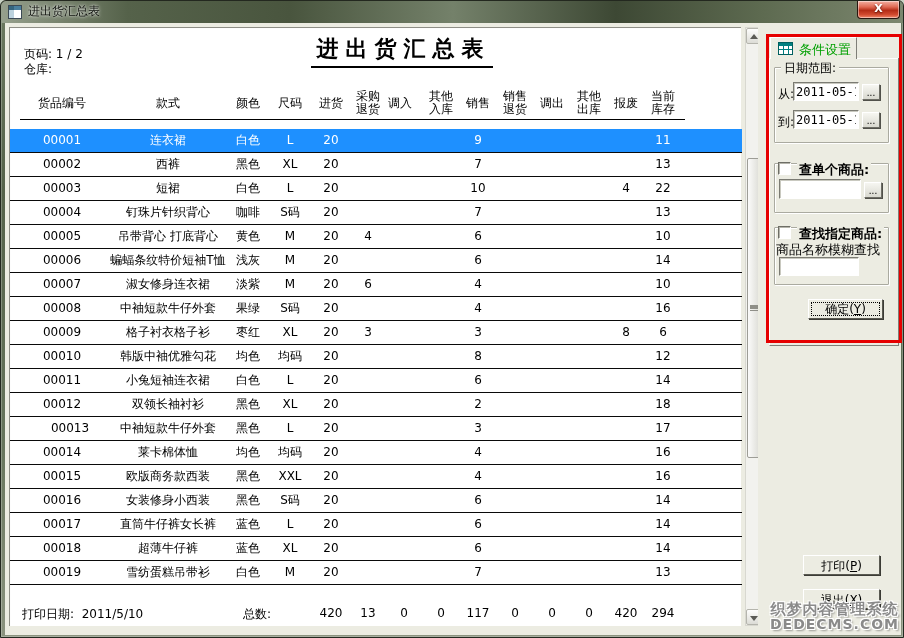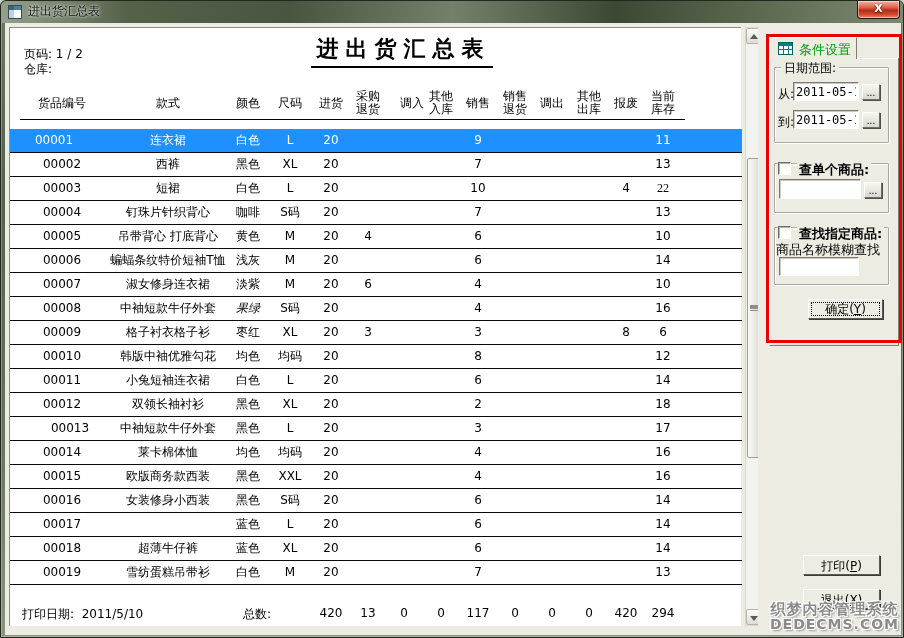--- a/index.html
+++ b/index.html
@@ -126,21 +126,21 @@
           <div class="hline" style="left: 81px; width: 154px;"></div>
           <div class="hcell" style="left: 216px; width: 44px;">颜色</div>
           <div class="hline" style="left: 214px; width: 48px;"></div>
           <div class="hcell" style="left: 260px; width: 40px;">尺码</div>
           <div class="hline" style="left: 258px; width: 44px;"></div>
           <div class="hcell" style="left: 303px; width: 36px;">进货</div>
           <div class="hline" style="left: 301px; width: 40px;"></div>
           <div class="hcell" style="left: 340px; width: 36px;">采购
 退货</div>
           <div class="hline" style="left: 338px; width: 40px;"></div>
-          <div class="hcell" style="left: 384px; width: 36px;">调入</div>
+          <div class="hcell" style="left: 372px; width: 36px;">调入</div>
           <div class="hline" style="left: 374px; width: 40px;"></div>
           <div class="hcell" style="left: 413px; width: 36px;">其他
 入库</div>
           <div class="hline" style="left: 411px; width: 40px;"></div>
           <div class="hcell" style="left: 450px; width: 36px;">销售</div>
           <div class="hline" style="left: 448px; width: 40px;"></div>
           <div class="hcell" style="left: 487px; width: 36px;">销售
 退货</div>
           <div class="hline" style="left: 485px; width: 40px;"></div>
           <div class="hcell" style="left: 524px; width: 36px;">调出</div>
@@ -149,21 +149,21 @@
 出库</div>
           <div class="hline" style="left: 559px; width: 40px;"></div>
           <div class="hcell" style="left: 598px; width: 36px;">报废</div>
           <div class="hline" style="left: 596px; width: 40px;"></div>
           <div class="hcell" style="left: 633px; width: 40px;">当前
 库存</div>
           <div class="hline" style="left: 631px; width: 44px;"></div>
         </div>
       <div id="report-rows">
           <div class="trow selected" style="background: rgb(30, 144, 255);">
-            <span class="cell" style="left: 4px; width: 80px;">00001</span>
+            <span class="cell" style="left: 12px; width: 80px;">00001</span>
             <span class="cell" style="left: 83px; width: 150px;">连衣裙</span>
             <span class="cell" style="left: 216px; width: 44px;">白色</span>
             <span class="cell" style="left: 260px; width: 40px;">L</span>
             <span class="cell" style="left: 303px; width: 36px;">20</span>
             <span class="cell" style="left: 340px; width: 36px;"></span>
             <span class="cell" style="left: 376px; width: 36px;"></span>
             <span class="cell" style="left: 413px; width: 36px;"></span>
             <span class="cell" style="left: 450px; width: 36px;">9</span>
             <span class="cell" style="left: 487px; width: 36px;"></span>
             <span class="cell" style="left: 524px; width: 36px;"></span>
@@ -194,21 +194,21 @@
             <span class="cell" style="left: 260px; width: 40px;">L</span>
             <span class="cell" style="left: 303px; width: 36px;">20</span>
             <span class="cell" style="left: 340px; width: 36px;"></span>
             <span class="cell" style="left: 376px; width: 36px;"></span>
             <span class="cell" style="left: 413px; width: 36px;"></span>
             <span class="cell" style="left: 450px; width: 36px;">10</span>
             <span class="cell" style="left: 487px; width: 36px;"></span>
             <span class="cell" style="left: 524px; width: 36px;"></span>
             <span class="cell" style="left: 561px; width: 36px;"></span>
             <span class="cell" style="left: 598px; width: 36px;">4</span>
-            <span class="cell" style="left: 633px; width: 40px; font-family: Liberation Serif, serif;">22</span>
+            <span class="cell" style="left: 633px; width: 40px;">22</span>
           </div>
           <div class="trow">
             <span class="cell" style="left: 12px; width: 80px;">00004</span>
             <span class="cell" style="left: 83px; width: 150px;">钉珠片针织背心</span>
             <span class="cell" style="left: 216px; width: 44px;">咖啡</span>
             <span class="cell" style="left: 260px; width: 40px;">S码</span>
             <span class="cell" style="left: 303px; width: 36px;">20</span>
             <span class="cell" style="left: 340px; width: 36px;"></span>
             <span class="cell" style="left: 376px; width: 36px;"></span>
             <span class="cell" style="left: 413px; width: 36px;"></span>
@@ -263,21 +263,21 @@
             <span class="cell" style="left: 450px; width: 36px;">4</span>
             <span class="cell" style="left: 487px; width: 36px;"></span>
             <span class="cell" style="left: 524px; width: 36px;"></span>
             <span class="cell" style="left: 561px; width: 36px;"></span>
             <span class="cell" style="left: 598px; width: 36px;"></span>
             <span class="cell" style="left: 633px; width: 40px;">10</span>
           </div>
           <div class="trow">
             <span class="cell" style="left: 12px; width: 80px;">00008</span>
             <span class="cell" style="left: 83px; width: 150px;">中袖短款牛仔外套</span>
-            <span class="cell" style="left: 216px; width: 44px; font-style: italic;">果绿</span>
+            <span class="cell" style="left: 216px; width: 44px;">果绿</span>
             <span class="cell" style="left: 260px; width: 40px;">S码</span>
             <span class="cell" style="left: 303px; width: 36px;">20</span>
             <span class="cell" style="left: 340px; width: 36px;"></span>
             <span class="cell" style="left: 376px; width: 36px;"></span>
             <span class="cell" style="left: 413px; width: 36px;"></span>
             <span class="cell" style="left: 450px; width: 36px;">4</span>
             <span class="cell" style="left: 487px; width: 36px;"></span>
             <span class="cell" style="left: 524px; width: 36px;"></span>
             <span class="cell" style="left: 561px; width: 36px;"></span>
             <span class="cell" style="left: 598px; width: 36px;"></span>
@@ -406,20 +406,21 @@
             <span class="cell" style="left: 413px; width: 36px;"></span>
             <span class="cell" style="left: 450px; width: 36px;">6</span>
             <span class="cell" style="left: 487px; width: 36px;"></span>
             <span class="cell" style="left: 524px; width: 36px;"></span>
             <span class="cell" style="left: 561px; width: 36px;"></span>
             <span class="cell" style="left: 598px; width: 36px;"></span>
             <span class="cell" style="left: 633px; width: 40px;">14</span>
           </div>
           <div class="trow">
             <span class="cell" style="left: 12px; width: 80px;">00017</span>
+            <span class="cell" style="left: 83px; width: 150px;">直筒牛仔裤女长裤</span>
             <span class="cell" style="left: 216px; width: 44px;">蓝色</span>
             <span class="cell" style="left: 260px; width: 40px;">L</span>
             <span class="cell" style="left: 303px; width: 36px;">20</span>
             <span class="cell" style="left: 340px; width: 36px;"></span>
             <span class="cell" style="left: 376px; width: 36px;"></span>
             <span class="cell" style="left: 413px; width: 36px;"></span>
             <span class="cell" style="left: 450px; width: 36px;">6</span>
             <span class="cell" style="left: 487px; width: 36px;"></span>
             <span class="cell" style="left: 524px; width: 36px;"></span>
             <span class="cell" style="left: 561px; width: 36px;"></span>

